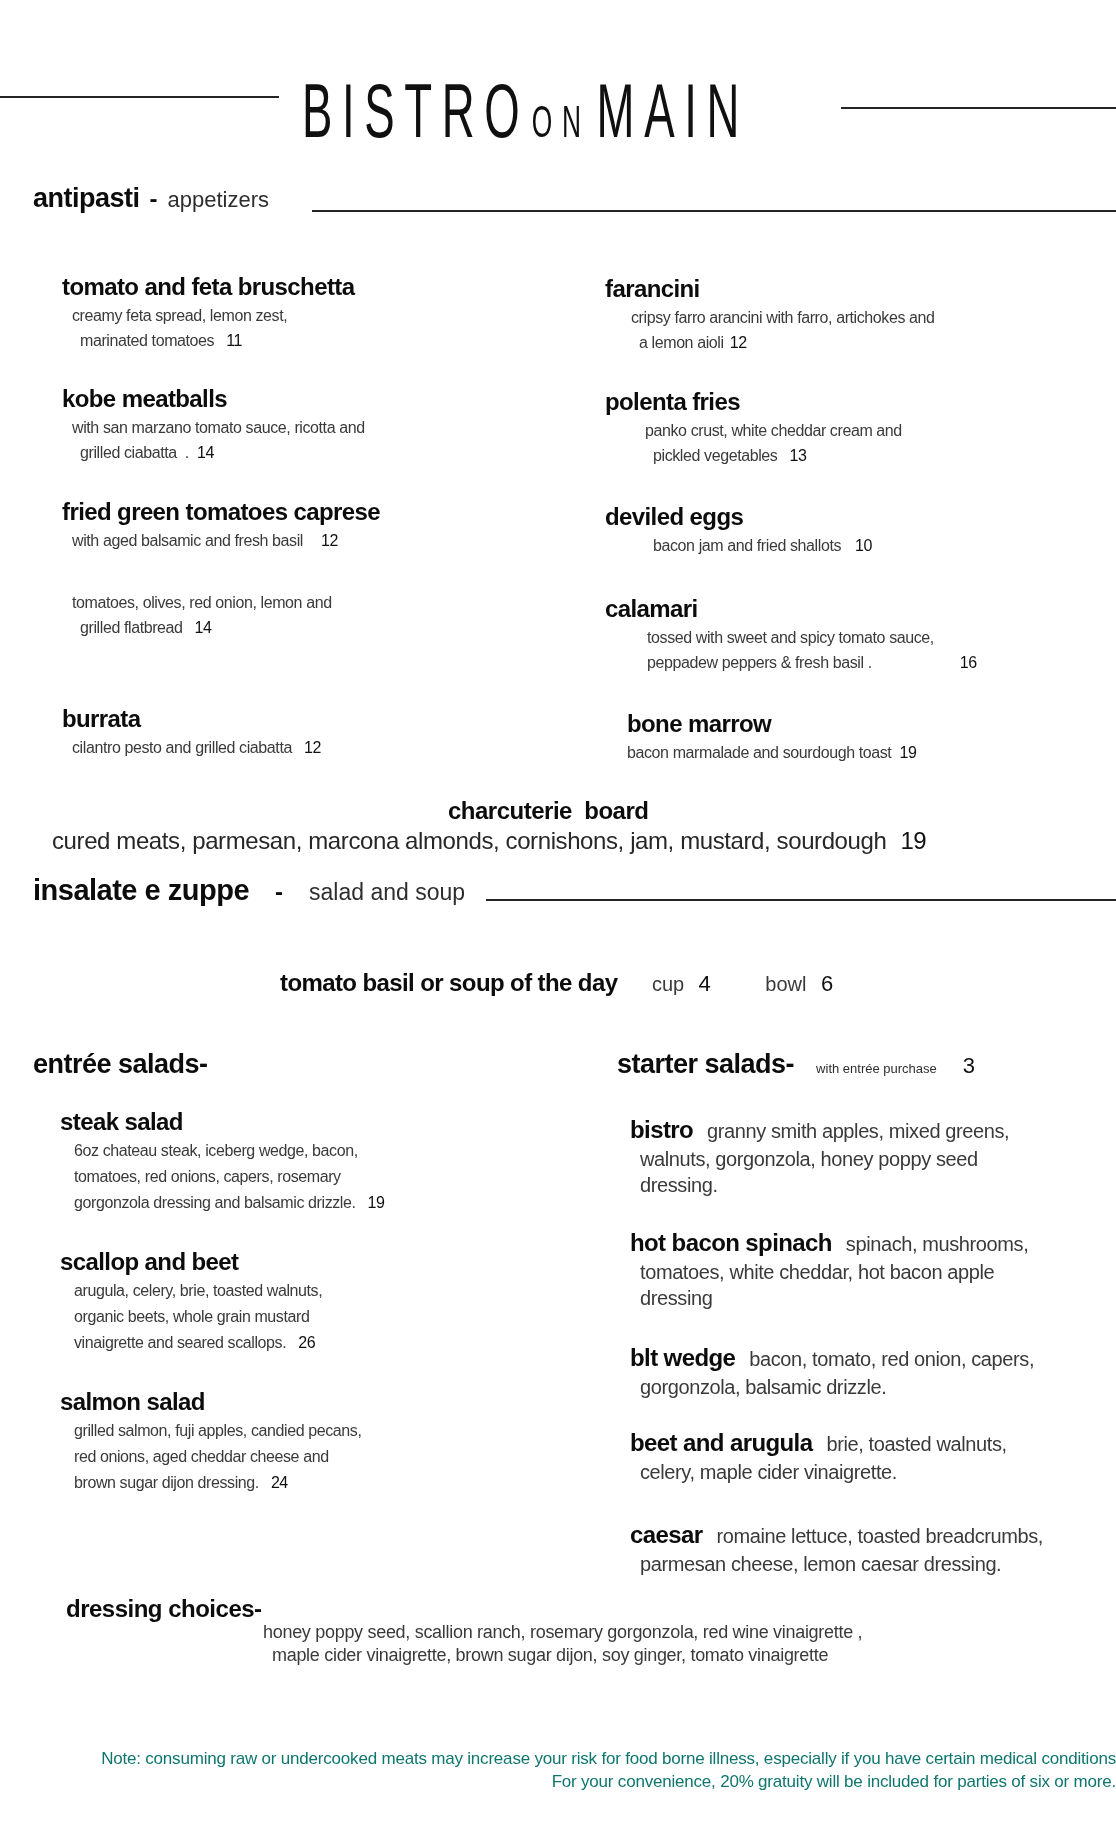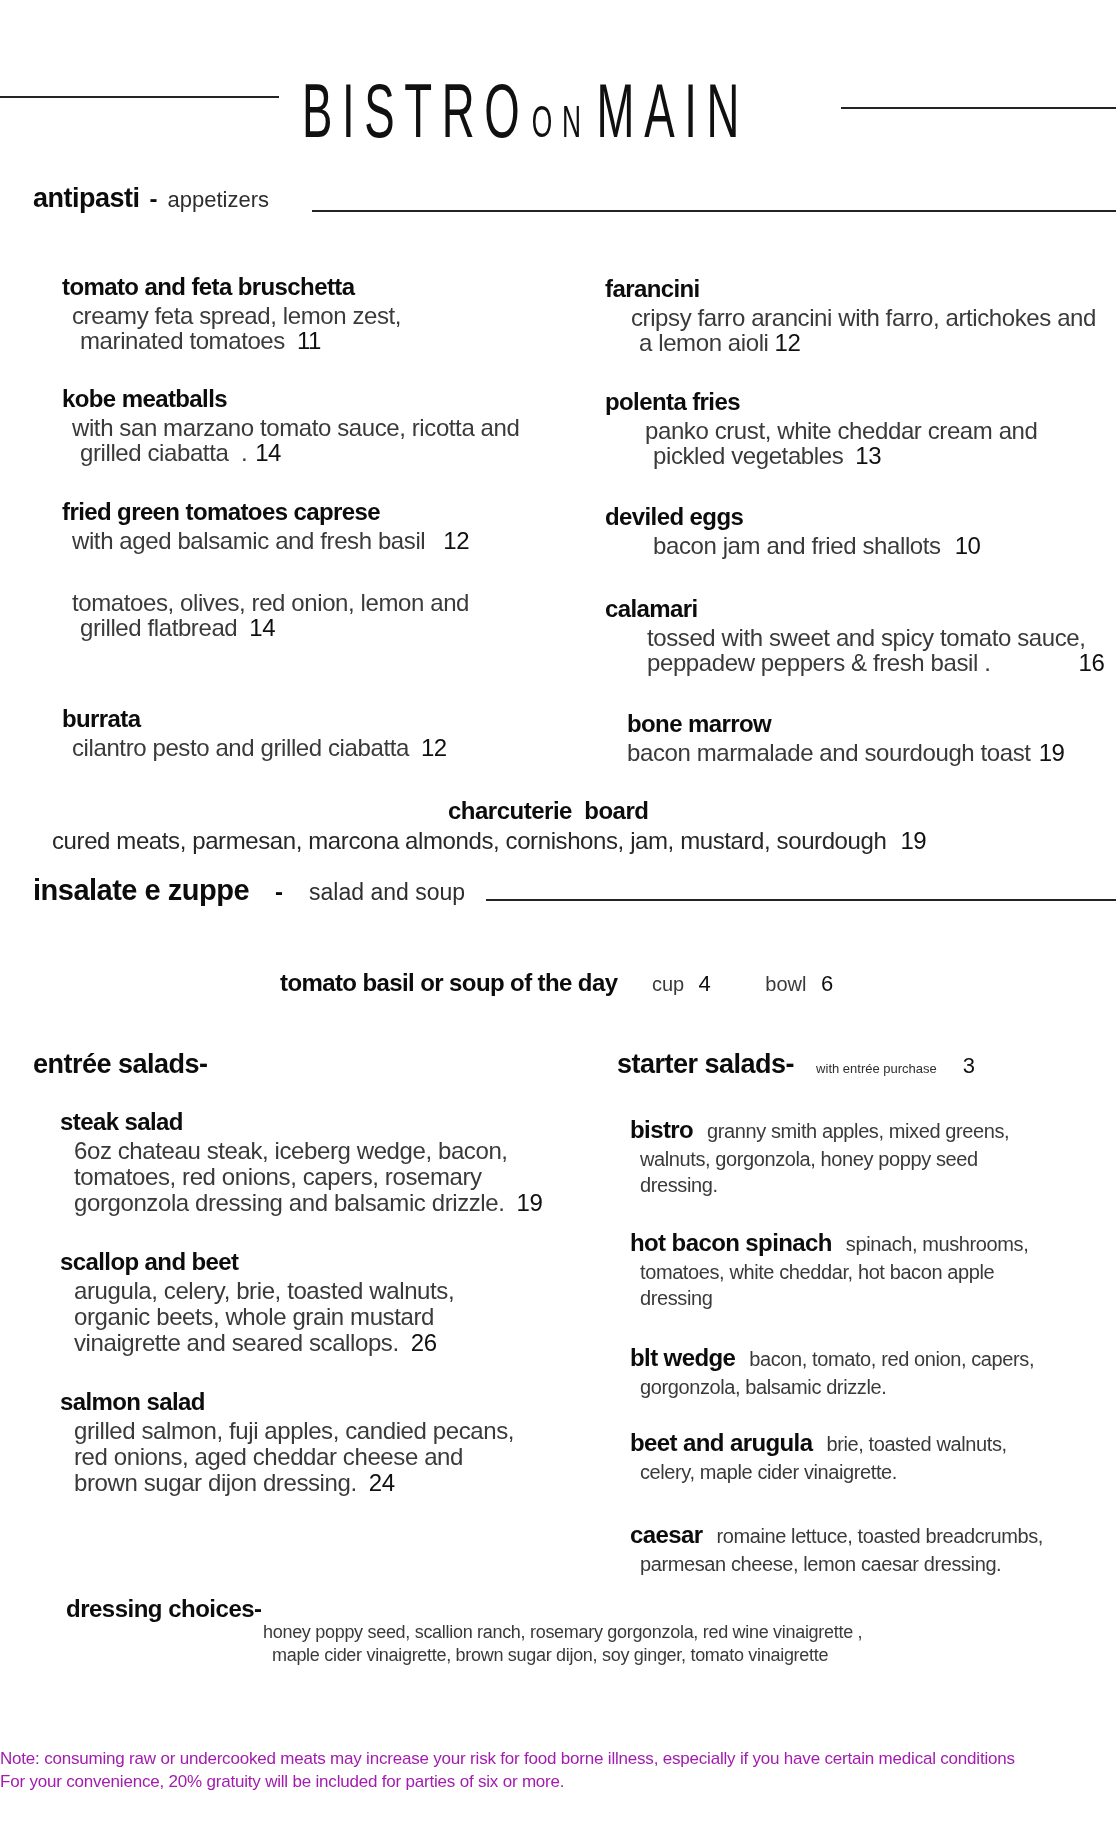--- a/index.html
+++ b/index.html
@@ -17,21 +17,21 @@
   .sec-head .dash{font-weight:bold;margin:0 10px;font-size:24px;color:#0c0c0c;}
   .sec-head .sub{color:#2e2e2e;}
   #head-antipasti .h{font-size:27px;}
   #head-antipasti .sub{font-size:22px;}
   #head-insalate .h{font-size:29px;}
   #head-insalate .sub{font-size:23px;}
   
   .mi{position:absolute;}
   .mi-name{font-size:24px;font-weight:bold;letter-spacing:-.6px;color:#0c0c0c;
            line-height:28px;white-space:pre-wrap;}
-  .mi-desc{margin-top:2px;font-size:24px;letter-spacing:-.4px;color:#3a3a3a;line-height:25px;}
+  .mi-desc{margin-top:2px;font-size:16px;letter-spacing:-.4px;color:#3a3a3a;line-height:25px;}
   .mi-desc.lg{line-height:26px;}
   .dline{white-space:pre-wrap;}
   .ind8{padding-left:8px;}
   .price{color:#101010;margin-left:10px;}
   .g6{margin-left:6px;}  .g8{margin-left:8px;}  .g12{margin-left:12px;}
   .g14{margin-left:14px;} .g18{margin-left:18px;} .g88{margin-left:88px;}
   
   #charc-name{position:absolute;left:448px;top:797px;font-size:24px;font-weight:bold;
               letter-spacing:-.5px;color:#0c0c0c;white-space:pre-wrap;}
   #charc-desc{position:absolute;left:52px;top:826px;font-size:24px;letter-spacing:-.4px;
@@ -54,22 +54,22 @@
   .sitem{position:absolute;width:500px;}
   .sline1{font-size:20px;letter-spacing:-.4px;color:#3a3a3a;line-height:30px;white-space:pre-wrap;}
   .sname{font-size:24px;font-weight:bold;letter-spacing:-.6px;color:#0c0c0c;margin-right:14px;}
   .scont{font-size:20px;letter-spacing:-.4px;color:#3a3a3a;line-height:26px;
          padding-left:10px;white-space:pre-wrap;}
   
   #head-dressing{position:absolute;left:66px;top:1595px;font-size:24px;font-weight:bold;
                  letter-spacing:-.5px;color:#0c0c0c;white-space:nowrap;text-align:right;}
   .dress-line{position:absolute;font-size:18px;letter-spacing:-.3px;color:#3a3a3a;white-space:pre-wrap;}
   
-  .note{position:absolute;left:0;width:1116px;text-align:left;font-size:17px;
-        letter-spacing:-.2px;color:#a21caf;white-space:pre-wrap;}
+  .note{position:absolute;left:0;width:1116px;text-align:right;font-size:17px;
+        letter-spacing:-.2px;color:#0f766e;white-space:pre-wrap;}
 </style>
 </head>
 <body>
 
 <div class="page">
 
   <div class="rule" style="left:0;top:96px;width:279px;"></div>
   <div class="rule" style="left:841px;top:107px;width:275px;"></div>
   <div class="title"><span>BISTRO</span><span class="on">ON</span><span>MAIN</span></div>
 

